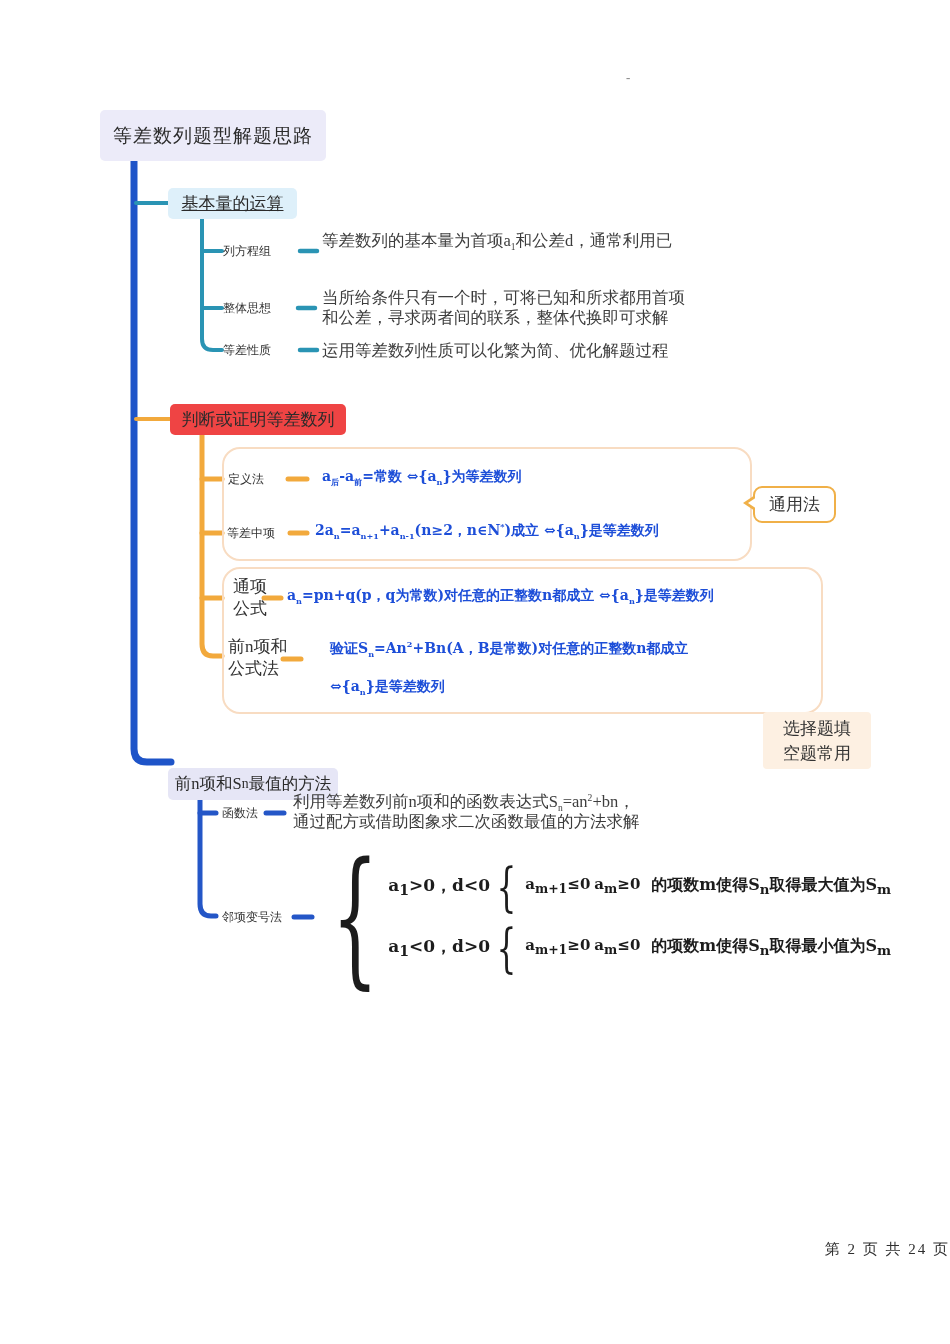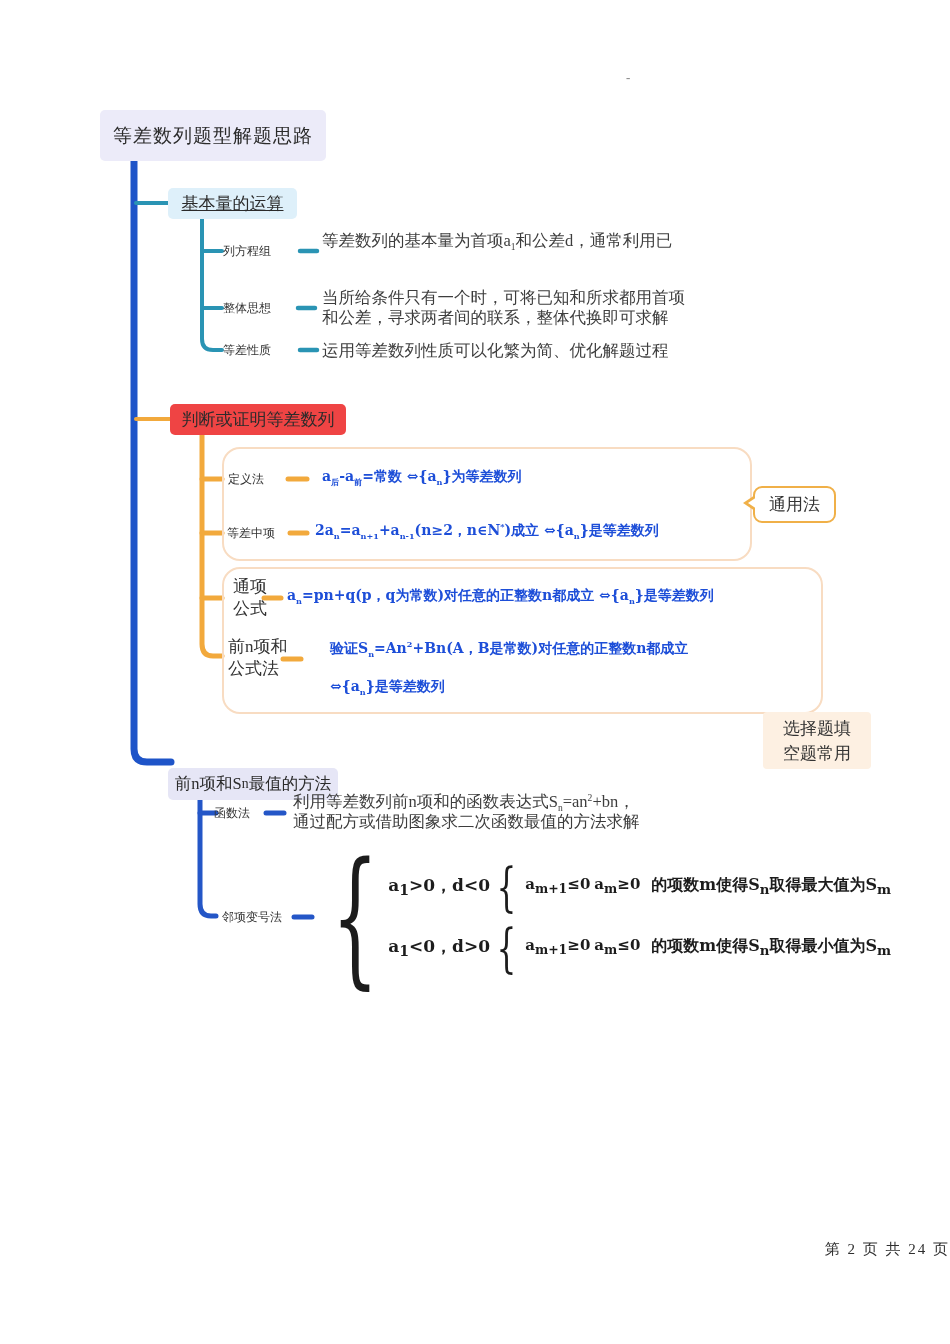--- a/index.html
+++ b/index.html
@@ -131,21 +131,21 @@
     <div>选择题填</div>
     <div>空题常用</div>
   </div>
 
   <div class="node b3-node abs" style="left:168px;top:768px;width:170px;height:32px;">
       <span>前n项和S</span>
       <sub>n</sub>
       <span>最值的方法</span>
     </div>
 
-  <div class="lbl abs" style="left:214px;top:803px;">函数法</div>
+  <div class="lbl abs" style="left:222px;top:803px;">函数法</div>
   <div class="desc abs" style="left:293px;top:792px;">
     <div><span>利用等差数列前n项和的函数表达式S</span><sub>n</sub><span>=an</span><sup>2</sup><span>+bn，</span></div>
     <div><span>通过配方或借助图象求二次函数最值的方法求解</span></div>
   </div>
 
   <div class="lbl abs" style="left:222px;top:907px;">邻项变号法</div>
 
   <div class="sign-block abs" style="left:330px;top:851px;height:132px;">
     <span class="outer-brace">{</span>
     <div class="cases-col">

